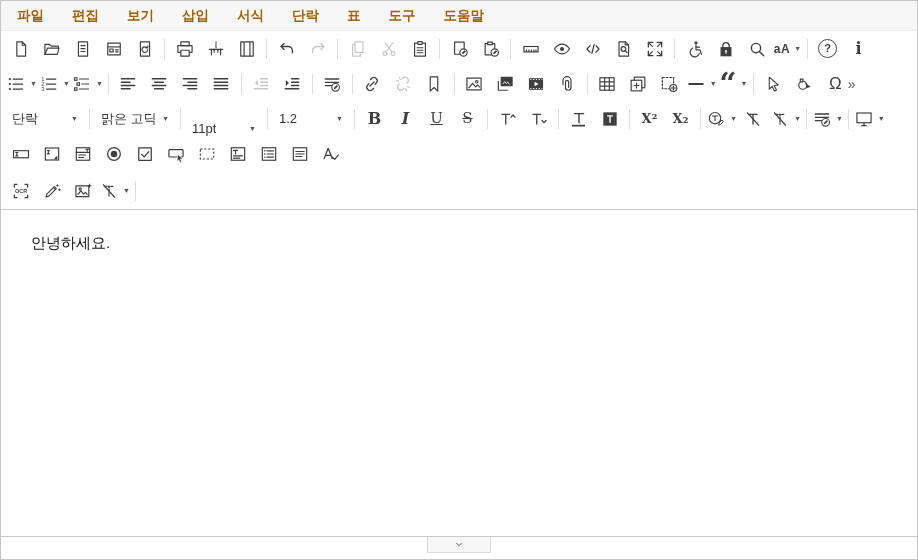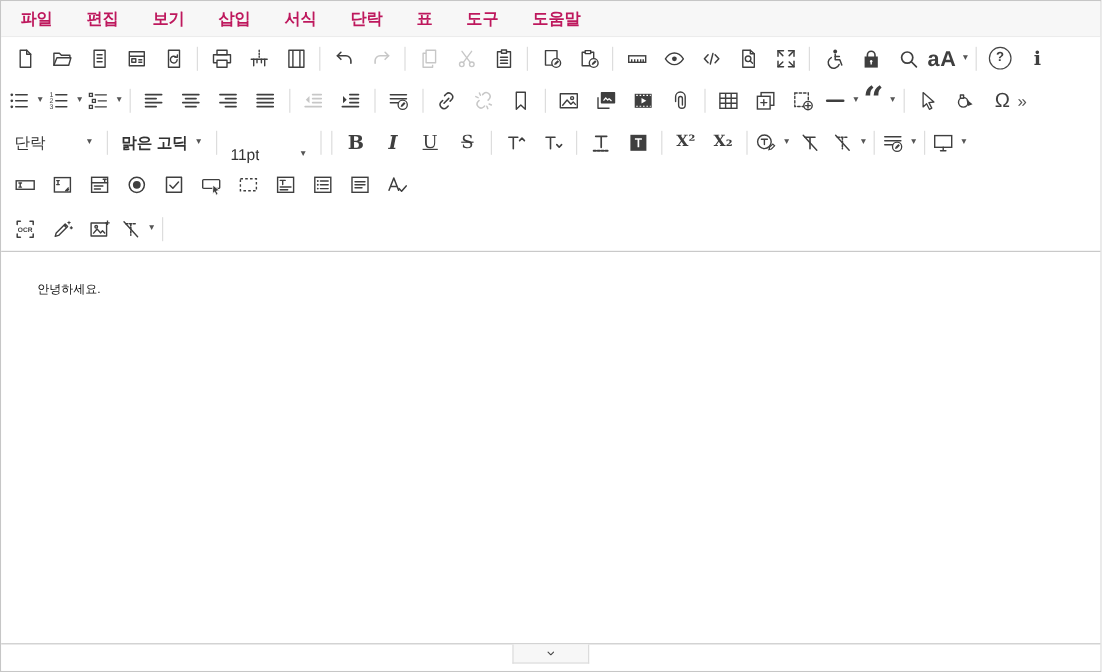--- a/index.html
+++ b/index.html
@@ -1,47 +1,47 @@
 <!DOCTYPE html>
 <html><head>
 <meta charset="utf-8">
 <style>
   html,body{margin:0;padding:0;background:#fff;font-family:"Liberation Sans","DejaVu Sans",sans-serif;}
   .window{width:918px;height:560px;box-sizing:border-box;border:1px solid #c6c6c6;display:flex;flex-direction:column;background:#fff;}
   
   .menubar{height:29px;flex:0 0 29px;background:#f7f7f7;border-bottom:1px solid #ececec;display:flex;align-items:stretch;padding-left:2px;}
-  .menu-item{border:none;background:transparent;font-family:inherit;font-size:13.5px;font-weight:600;color:#be185d;padding:0 14px;cursor:default;}
+  .menu-item{border:none;background:transparent;font-family:inherit;font-size:13.5px;font-weight:600;color:#a16207;padding:0 14px;cursor:default;}
   
   .toolbars{background:#fff;border-bottom:1px solid #c9c9c9;}
   .tb-row{display:flex;align-items:center;padding:0 4px;position:relative;}
   .tb-row.r0,.tb-row.r1,.tb-row.r2{height:35px;}
   .tb-row.r3{height:36px;}
   .tb-row.r4{height:37px;}
   .tbtn{border:none;background:transparent;min-width:31px;height:30px;display:flex;align-items:center;justify-content:center;color:#3f3f3f;padding:0 1px;cursor:default;}
   .tbtn.disabled{color:#c7c7c7;}
   .tb-svg{width:20px;height:20px;display:block;}
   .sep{width:1px;height:20px;background:#ddd;margin:0 4px;flex:0 0 1px;}
   .caret{font-size:7px;color:#555;margin-left:4px;line-height:1;}
   .tbselect{display:flex;align-items:center;justify-content:space-between;height:30px;padding:0 7px;box-sizing:border-box;color:#333;font-size:13px;cursor:default;}
   .sel-label{white-space:nowrap;overflow:hidden;}
   
   .glyph{display:flex;align-items:center;justify-content:center;line-height:1;}
   .serif-b{font-family:"DejaVu Serif",serif;font-weight:bold;font-size:16px;}
   .serif-it{font-family:"DejaVu Serif",serif;font-style:italic;font-weight:600;font-size:16px;}
   .serif-u{font-family:"DejaVu Serif",serif;font-size:15px;text-decoration:underline;}
   .serif-s{font-family:"DejaVu Serif",serif;font-size:15px;text-decoration:line-through;}
   .serif-x{font-family:"DejaVu Serif",serif;font-weight:600;font-size:13px;}
-  .aa{font-size:18px;font-weight:600;letter-spacing:.5px;}
+  .aa{font-size:12px;font-weight:600;letter-spacing:.5px;}
   .circled{width:17px;height:17px;border:1.5px solid #454545;border-radius:50%;font-size:11px;font-weight:600;}
   .serif-i{font-family:"DejaVu Serif",serif;font-weight:bold;font-size:16px;}
   .omega{font-size:17px;}
   .quote{font-family:"DejaVu Serif",serif;font-weight:bold;font-size:30px;height:13px;line-height:22px;overflow:visible;}
   .more{font-size:14px;color:#555;min-width:14px;margin-left:-4px;}
   
-  .editor{flex:1 1 auto;background:#fff;padding:24px 30px;font-size:10px;color:#111;overflow:hidden;}
+  .editor{flex:1 1 auto;background:#fff;padding:24px 30px;font-size:15px;color:#111;overflow:hidden;}
   .editor p{margin:0;}
   
   .statusbar{flex:0 0 22px;position:relative;background:#fff;border-top:1px solid #c9c9c9;}
   .expand-btn{position:absolute;left:50%;transform:translateX(-50%);top:0px;width:64px;height:16px;background:#f7f7f7;border:1px solid #dcdcdc;border-top:none;display:flex;align-items:center;justify-content:center;color:#444;padding:0;}
   .expand-btn svg{width:14px;height:11px;}
   #icon-defs{position:absolute;width:0;height:0;overflow:hidden;}
 </style>
 </head>
 <body>
 
@@ -782,30 +782,34 @@
         <button class="tbtn more">
           <span class="glyph more">»</span>
         </button>
       </div>
     <div class="tb-row r2">
         <div class="tbselect" style="width: 80px;">
           <span class="sel-label">단락</span>
           <span class="caret">▼</span>
         </div>
         <div class="sep"></div>
-        <div class="tbselect" style="width: 82px; font-weight: bold;">
+        <div class="tbselect" style="width: 82px;">
           <span class="sel-label">맑은 고딕</span>
           <span class="caret">▼</span>
         </div>
         <div class="sep"></div>
         <div class="tbselect" style="width: 78px; margin-top: 20px;">
           <span class="sel-label">11pt</span>
           <span class="caret">▼</span>
         </div>
         <div class="sep"></div>
+        <div class="tbselect" style="width: 78px;">
+          <span class="sel-label">1.2</span>
+          <span class="caret">▼</span>
+        </div>
         <div class="sep"></div>
         <button class="tbtn">
           <span class="glyph serif-b">B</span>
         </button>
         <button class="tbtn">
           <span class="glyph serif-it">I</span>
         </button>
         <button class="tbtn">
           <span class="glyph serif-u">U</span>
         </button>

